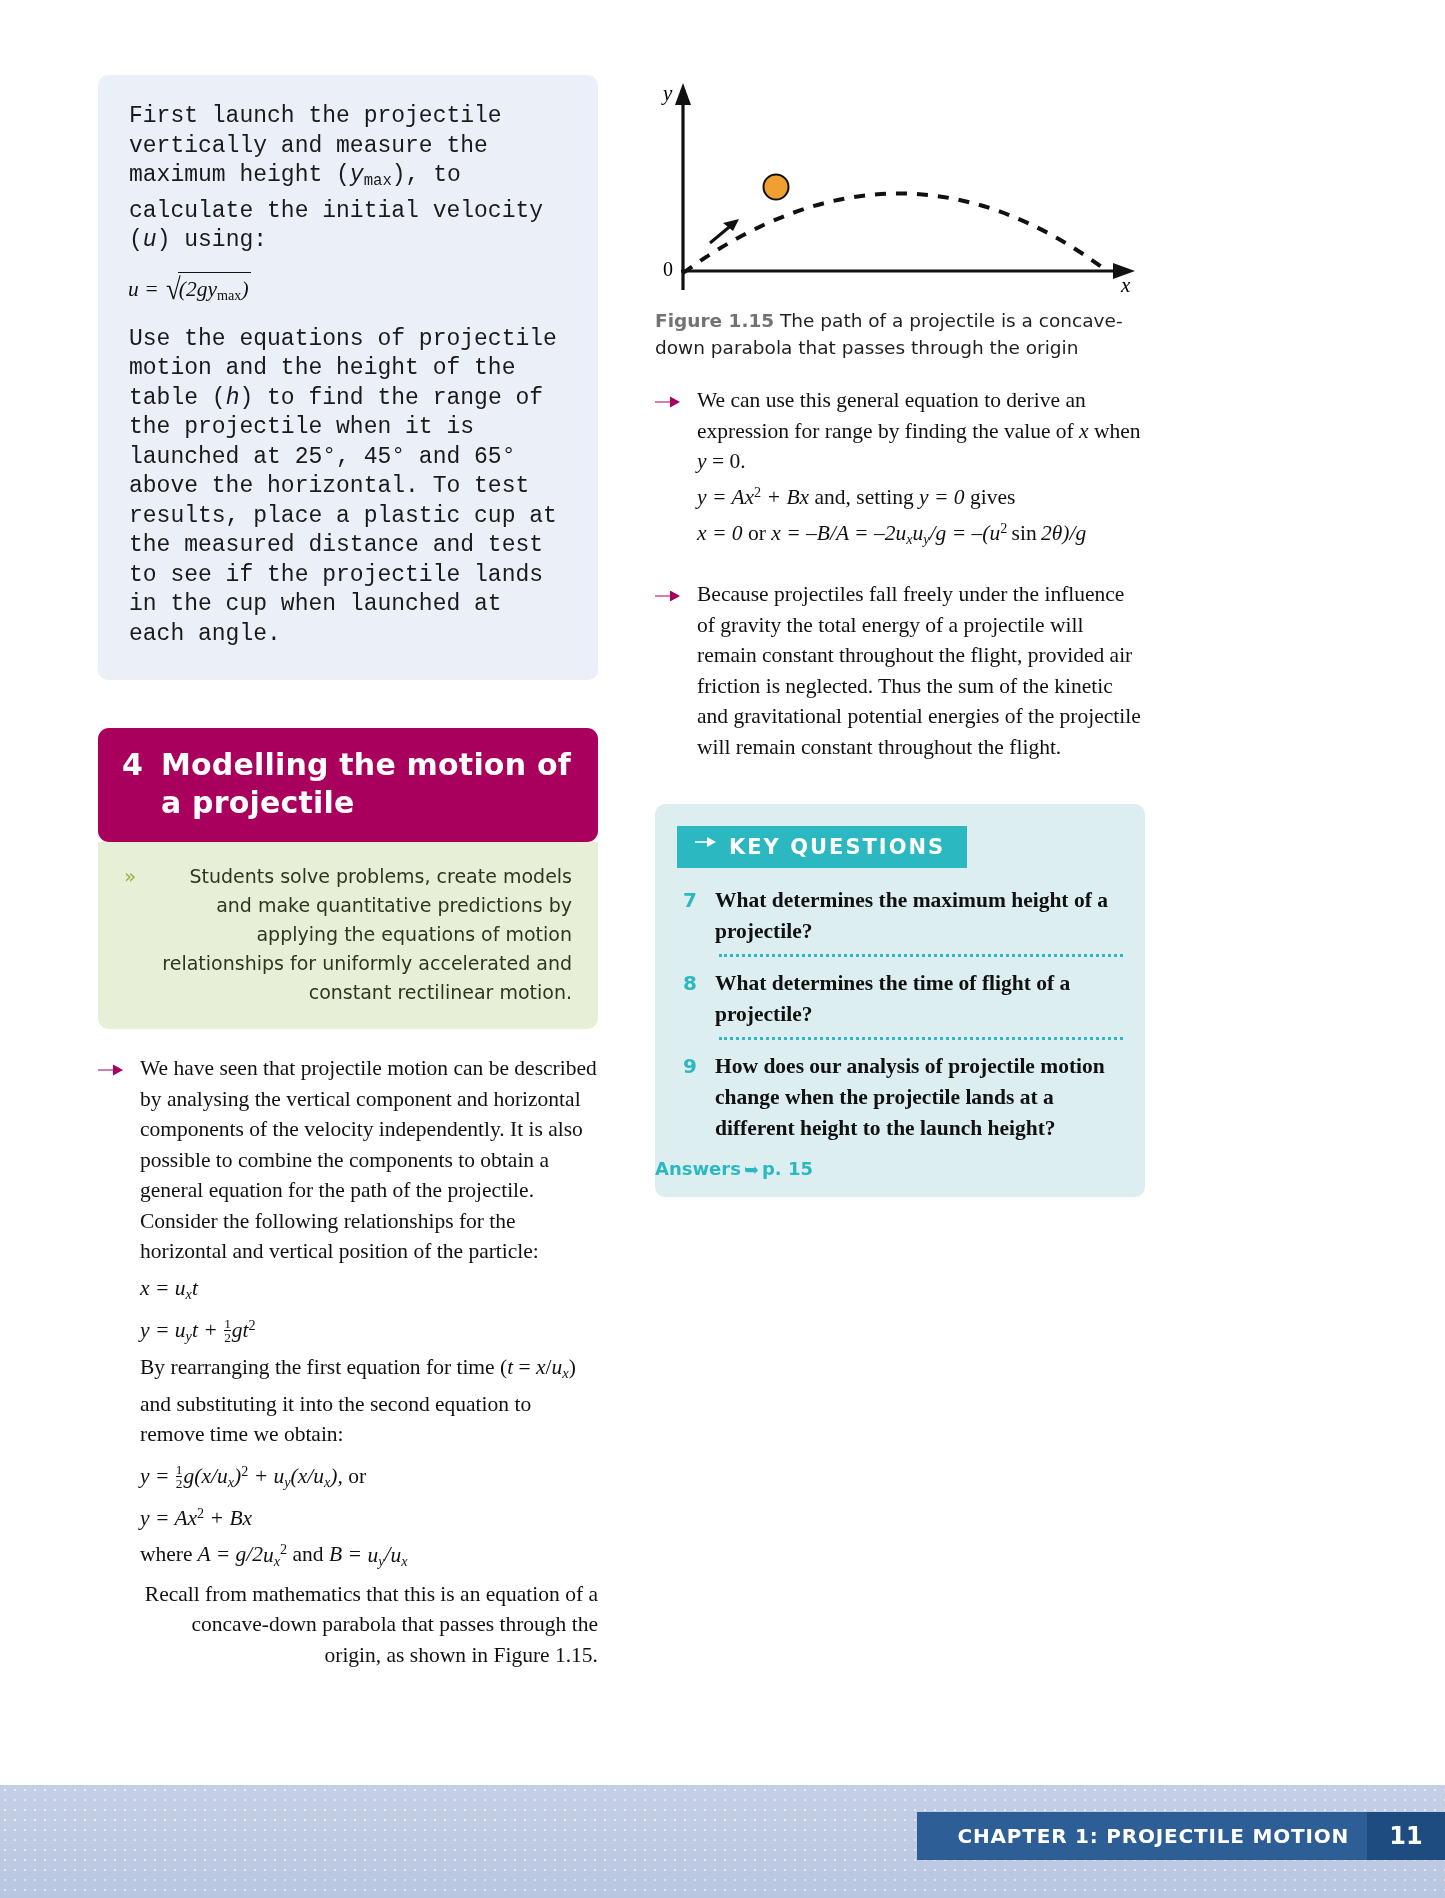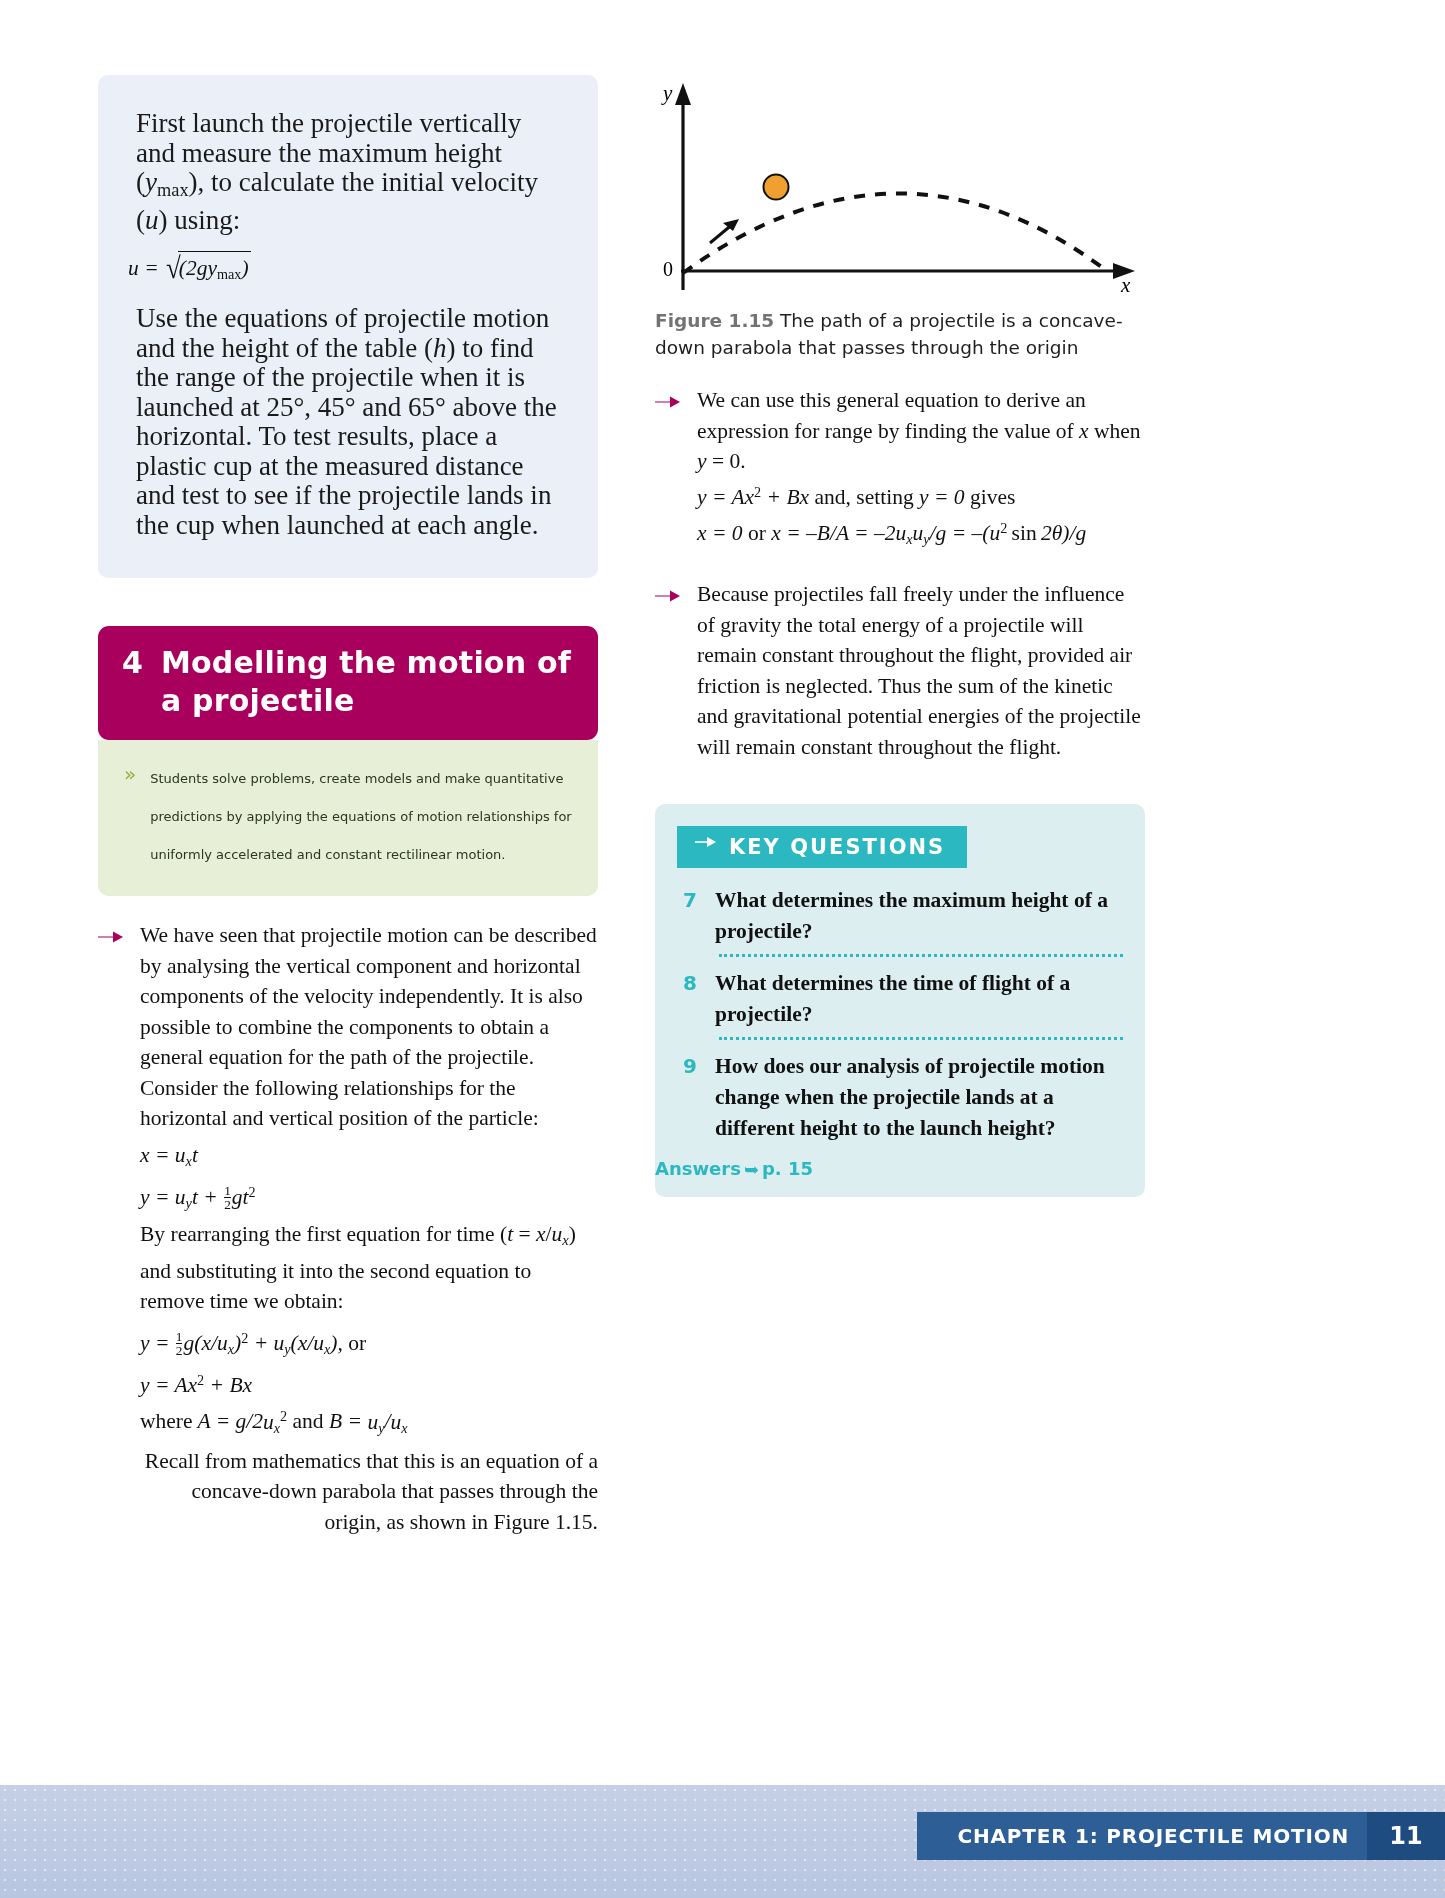--- a/index.html
+++ b/index.html
@@ -35,23 +35,23 @@
   }
 
   
   .tintbox {
     background: #eaeff8;
     border-radius: 10px;
     padding: 22px 26px 26px 26px;
     box-sizing: border-box;
   }
   .tintbox p {
-    margin: 12px;
-    font-family: Liberation Serif, serif;
-    font-size: 27px;
+    margin: 5px;
+    font-family: Liberation Mono, monospace;
+    font-size: 23px;
     line-height: 29.5px;
     color: #1a1a1a;
   }
 
   
   .math {
     font-family: "Liberation Serif", serif;
     font-style: italic;
     font-size: 21.5px;
     line-height: 31px;
@@ -136,23 +136,24 @@
   }
   .outcome-box .chev {
     color: #9ab24c;
     font-family: "DejaVu Sans", sans-serif;
     font-size: 20px;
     line-height: 29px;
     flex: 0 0 auto;
   }
   .outcome-box .txt {
     font-family: "DejaVu Sans", sans-serif;
-    font-size: 13px;
-    line-height: 38px;
+    font-size: 19px;
+    line-height: 29px;
     color: #2c3620;
+    text-align: right;
   }
 
   
   .bullet {
     display: flex;
     gap: 16px;
     margin-top: 24px;
     align-items: flex-start;
   }
   .bullet .arrow {

